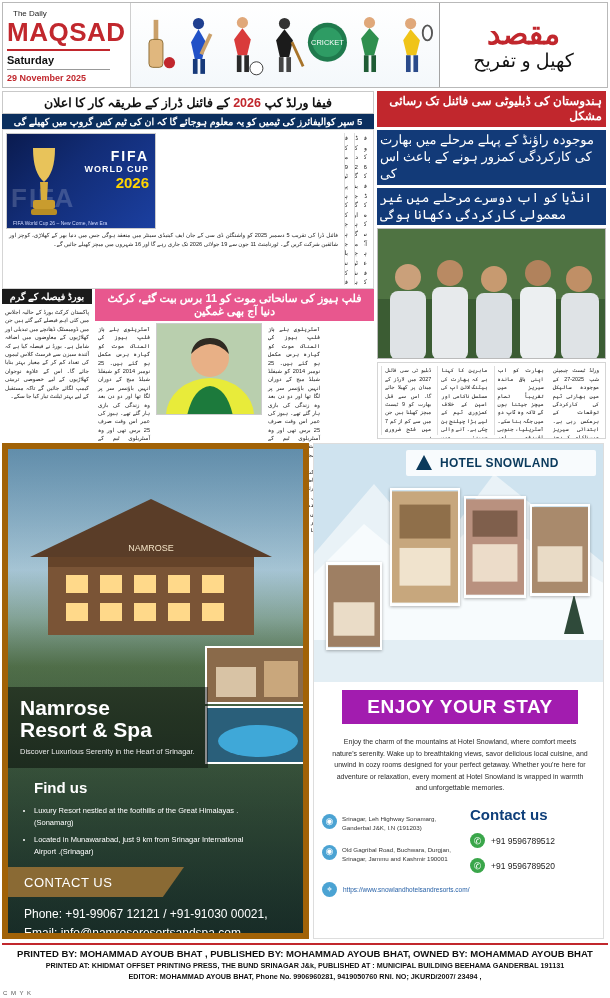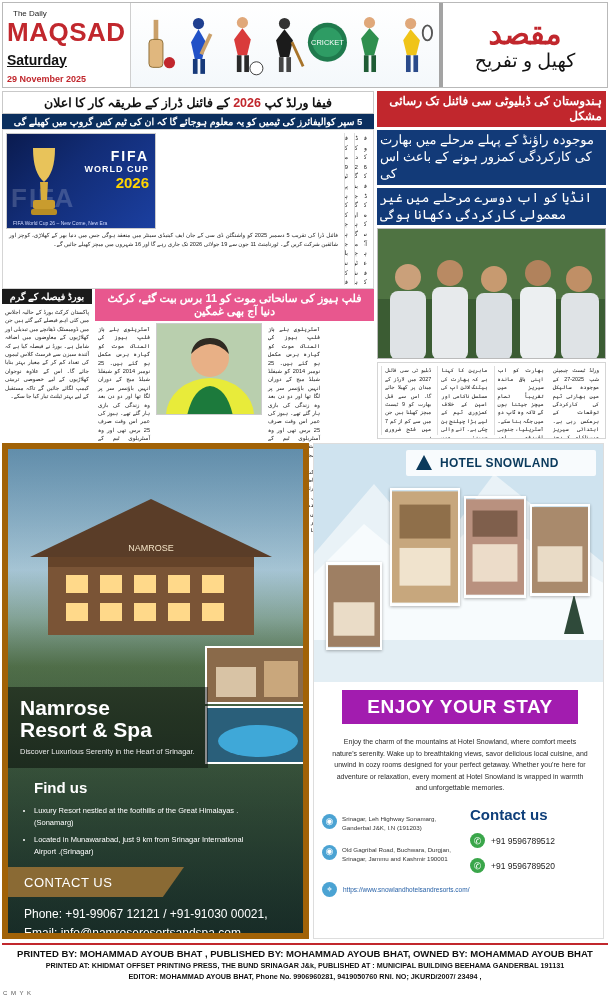--- a/index.html
+++ b/index.html
@@ -17,30 +17,30 @@
     height: 86px; border: 1px solid #b9b9b9; position: relative;
     display: flex; align-items: stretch; background: #fff;
   }
   .mh-left {
     width: 128px; border-right: 1px solid #cfcfcf; padding: 6px 20px 4px 4px;
     display: flex; flex-direction: column; align-items: flex-start; justify-content: center;
   }
   .mh-daily { font-size: 8px; color: #222; align-self: flex-start; margin-left: 6px; }
   .mh-title { font-size: 26px; font-weight: bold; color: #c1272d; letter-spacing: .5px; line-height: 1; margin-top: 1px;}
   .mh-rule { width: 100%; height: 2px; background: #c1272d; margin: 4px 0 3px; }
-  .mh-day { font-size: 14px; font-weight: bold; color: #111; text-decoration: underline; }
+  .mh-day { font-size: 11px; font-weight: bold; color: #111; }
   .mh-rule2 { width: 100%; height: 1px; background: #999; margin: 3px 0; }
   .mh-date { font-size: 9px; color: #c1272d; font-weight: bold; }
   .mh-center {
     flex: 1; display: flex; align-items: center; justify-content: space-around;
     background: linear-gradient(180deg,#ffffff,#f4f8fb); padding: 0 4px; overflow: hidden;
   }
   .sport-fig { width: 46px; height: 66px; position: relative; }
   .mh-right {
-    width: 168px; border-left: 4px solid #a3a3a3;
+    width: 168px; border-left: 1px solid #a3a3a3;
     display: flex; flex-direction: column; align-items: center; justify-content: center; gap: 2px;
   }
   .mh-urdu-big { font-size: 30px; color: #c1272d; font-weight: bold; line-height: 1; direction: rtl; }
   .mh-urdu-sub { font-size: 19px; color: #111; direction: rtl; line-height: 1.1; }
 
   
   .newsgrid { display: flex; gap: 3px; margin-top: 3px; height: 348px; }
   .col-left { width: 372px; display: flex; flex-direction: column; gap: 0; }
   .col-right { width: 229px; display: flex; flex-direction: column; gap: 3px; }
 

